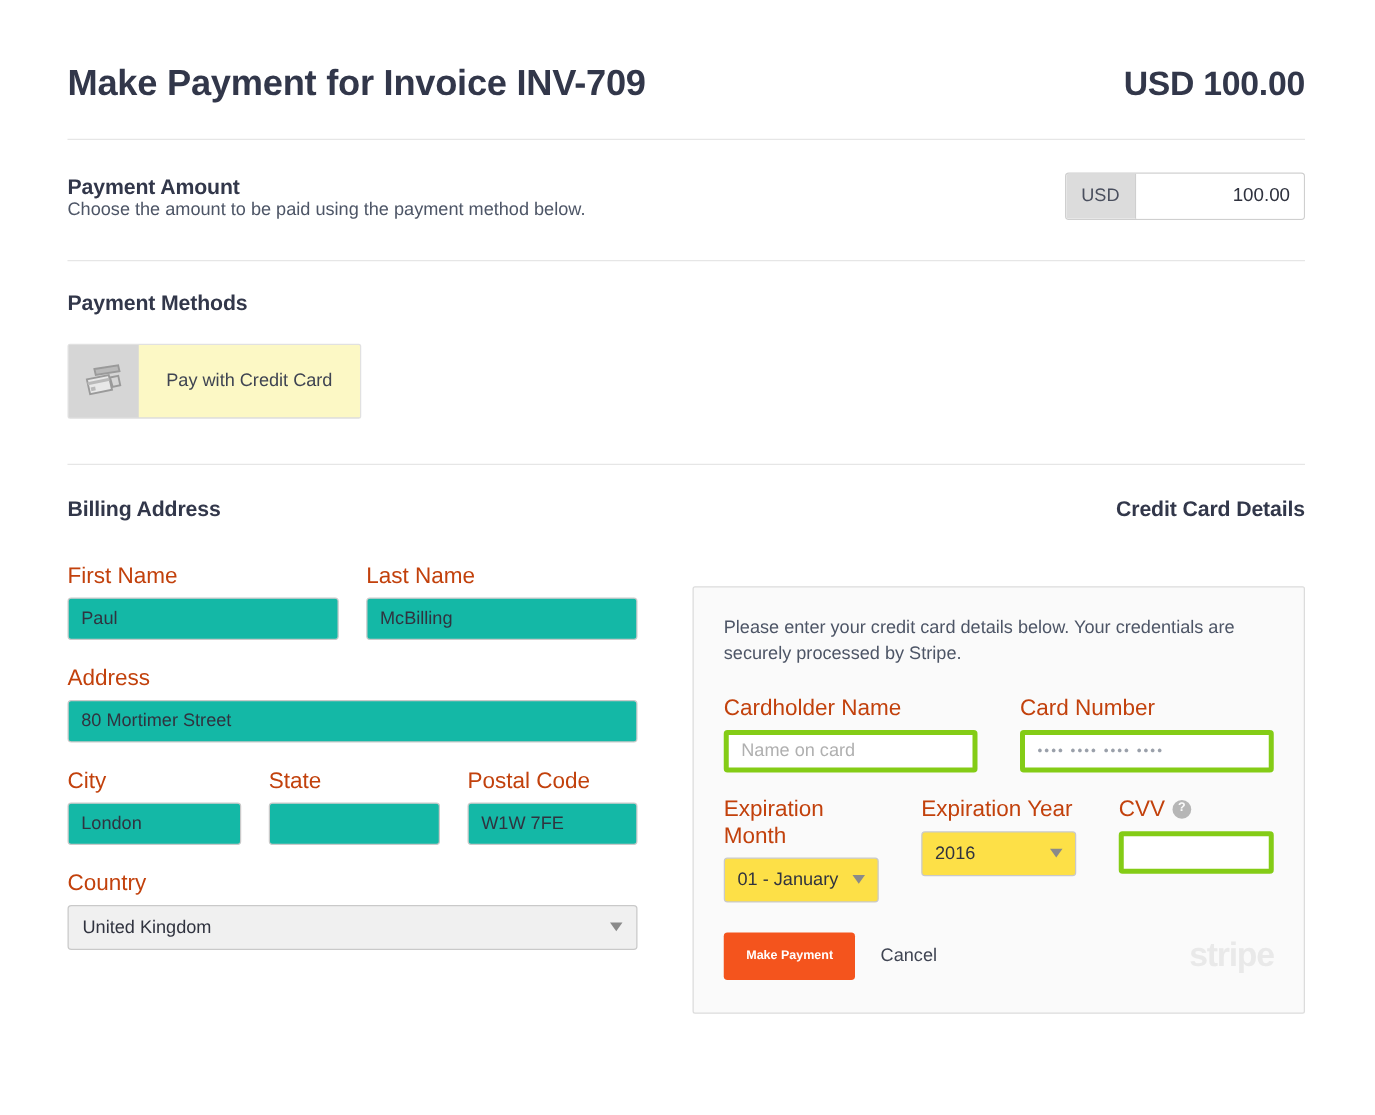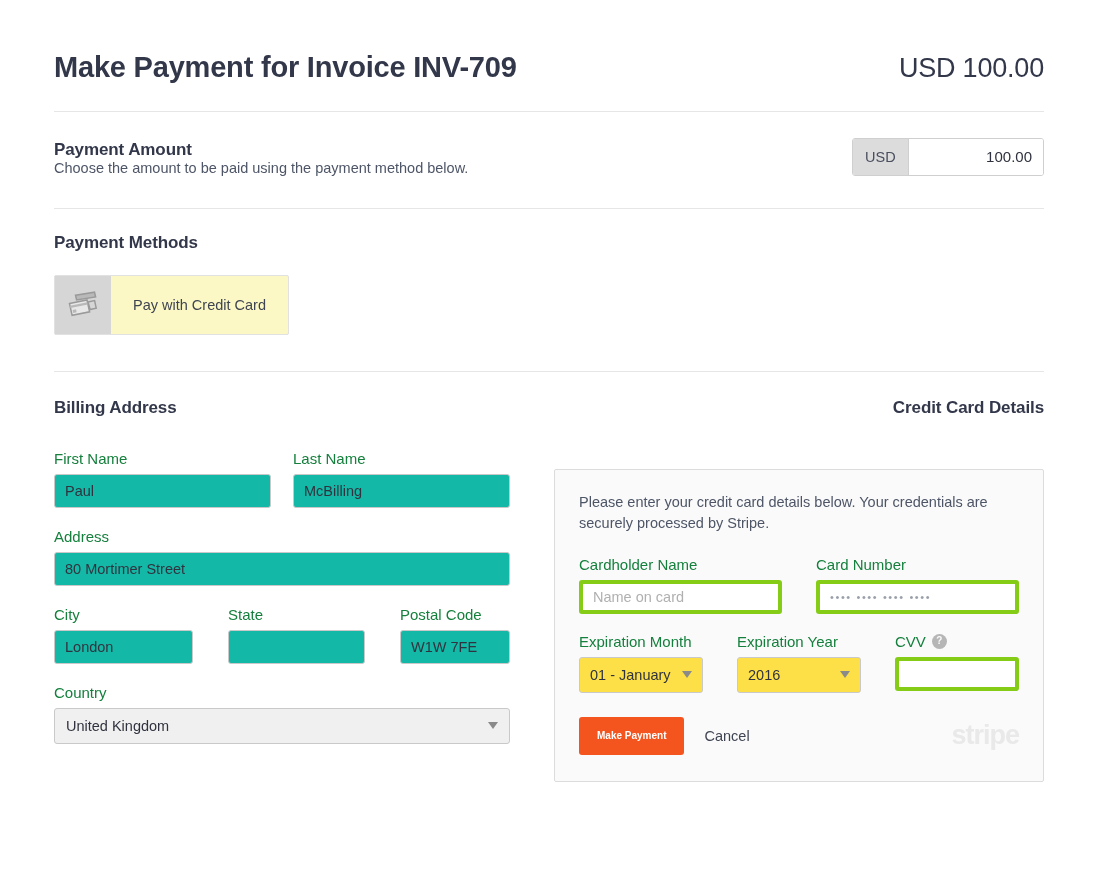--- a/index.html
+++ b/index.html
@@ -36,21 +36,21 @@
   }
   .page-title {
     font-size: 29px;
     font-weight: bold;
     color: #32374a;
     letter-spacing: -0.2px;
     line-height: 1.2;
   }
   .header-amount {
     font-size: 27px;
-    font-weight: normal;
+    font-weight: bold;
     color: #32374a;
     letter-spacing: -0.2px;
     white-space: nowrap;
   }
 
   .divider {
     height: 1px;
     background: #e6e6e6;
     width: 990px;
   }
@@ -149,22 +149,22 @@
   .col-right { width: 490px; }
 
   .headings-row {
     display: flex;
     justify-content: space-between;
     align-items: baseline;
   }
 
   
   .field-label {
-    font-size: 15px;
-    color: #15803d;
+    font-size: 18px;
+    color: #c2410c;
     margin-bottom: 7px;
     display: block;
   }
   .field-input {
     height: 34px;
     border: 1px solid #c9c9c9;
     border-radius: 3px;
     background: #14b8a6;
     font-size: 14.5px;
     color: #30333f;
@@ -175,21 +175,21 @@
   }
   .row-2 {
     display: flex;
     gap: 22px;
     margin-top: 20px;
   }
   .row-2 > div { flex: 1; }
   .field-block { margin-top: 20px; }
   .row-3 {
     display: flex;
-    gap: 35px;
+    gap: 22px;
     margin-top: 20px;
   }
   .row-3 .c-city { width: 139px; }
   .row-3 .c-state { width: 137px; }
   .row-3 .c-postal { flex: 1; }
 
   .select-box {
     height: 36px;
     border: 1px solid #c9c9c9;
     border-radius: 3px;

